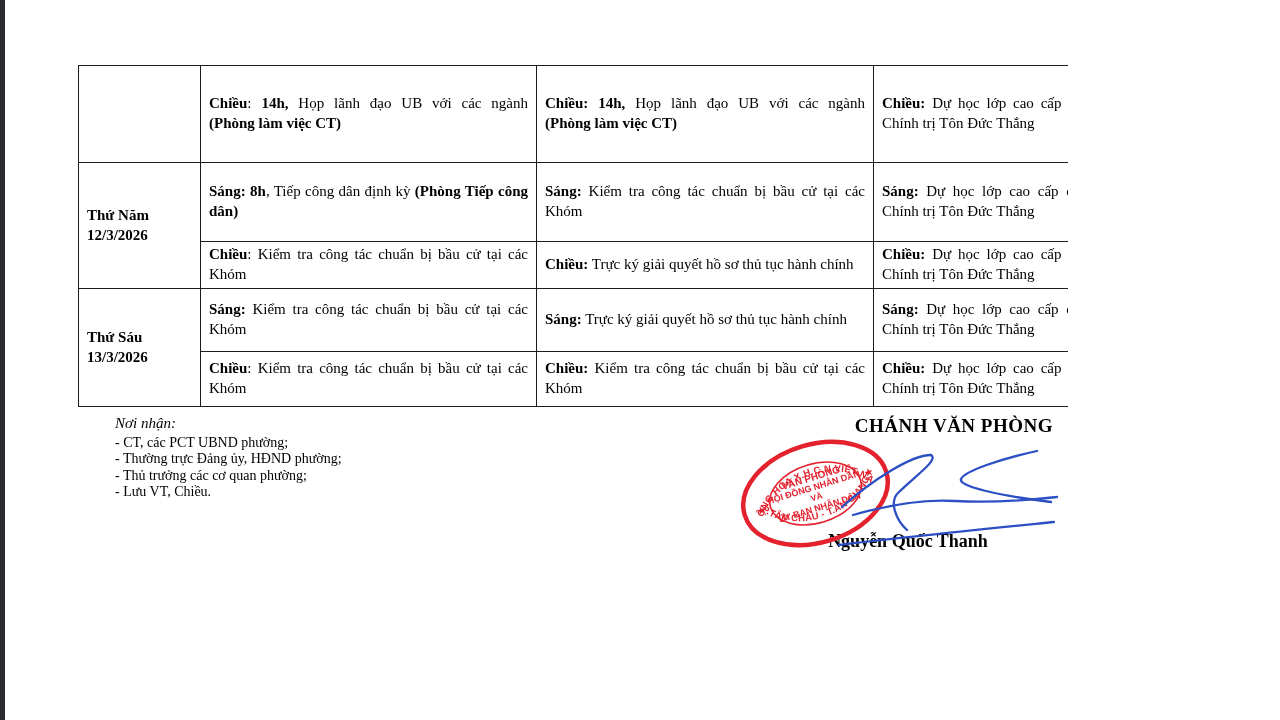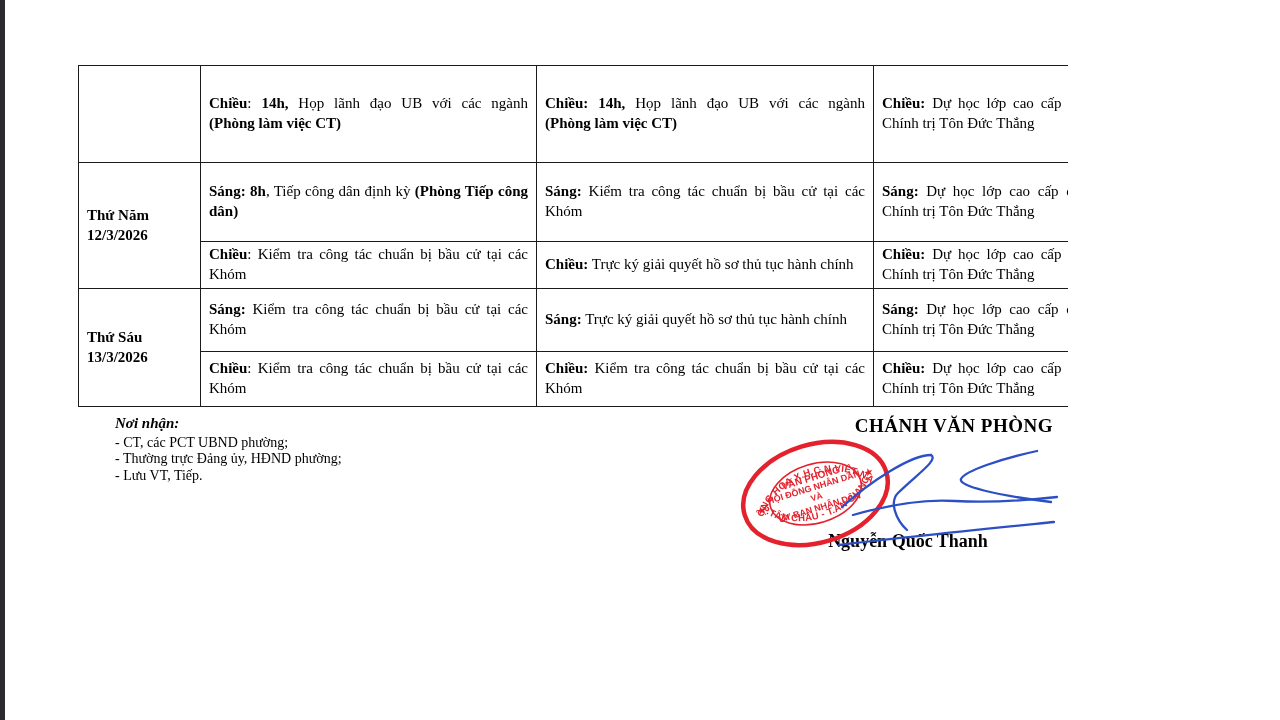--- a/index.html
+++ b/index.html
@@ -19,21 +19,21 @@
   tr.row-ts-sang td{height:58px;}
   tr.row-ts-chieu td{height:50px;}
   td.no-top{border-top:none;}
   td.bl2{border-left-width:2px;margin-top:30px;}
   td.br2{border-right-width:2px;}
   td.bt2{border-top-width:2px;}
   td.bb2{border-bottom-width:2px;}
 
   
   .recipients{position:absolute;left:115px;top:415px;width:360px;font-size:14px;}
-  .recipients .title{font-weight:bold;font-style:italic;font-size:15px;margin-bottom:3px;}
+  .recipients .title{font-weight:normal;font-style:italic;font-size:15px;margin-bottom:3px;}
   .recipient-line{line-height:16.4px;white-space:nowrap;}
 
   .sig-title{position:absolute;left:753px;top:415px;width:300px;text-align:right;
         font-weight:bold;font-size:19px;letter-spacing:0.5px;}
   .sig-name{position:absolute;left:773px;top:531px;width:270px;text-align:center;
         font-weight:bold;font-size:18px;}
 
   .seal-svg{position:absolute;left:733px;top:436px;z-index:1;}
   .sign-svg{position:absolute;left:823px;top:433px;z-index:2;}
   .seal-ring{fill:none;stroke:#e4222e;}
@@ -91,21 +91,22 @@
         <td class="bb2 br2"><span class="b">Chiều:</span><span> Dự học lớp cao cấp chính trị tại Trường Chính trị Tôn Đức Thắng</span></td>
       </tr>
     </tbody>
   </table>
 
   <div class="recipients">
     <div class="title">Nơi nhận:</div>
     <div>
         <div class="recipient-line">- CT, các PCT UBND phường;</div>
         <div class="recipient-line">- Thường trực Đảng ủy, HĐND phường;</div>
-        <div class="recipient-line">- Lưu VT, Tiếp.</div>
+        <div class="recipient-line">- Thủ trưởng các cơ quan phường;</div>
+        <div class="recipient-line">- Lưu VT, Chiều.</div>
       </div>
   </div>
 
   <div class="sig-title">CHÁNH VĂN PHÒNG</div>
 
   <svg class="seal-svg" width="165" height="115" viewBox="0 0 165 115">
     <g transform="translate(82.5,57.5) rotate(-17)">
       <ellipse class="seal-ring" rx="74" ry="49" stroke-width="4.5"></ellipse>
       <ellipse class="seal-ring" rx="47" ry="29.5" stroke-width="1.6"></ellipse>
       <path id="sealTopArc" d="M -58 10 A 61 42 0 0 1 58 10" fill="none"></path>

